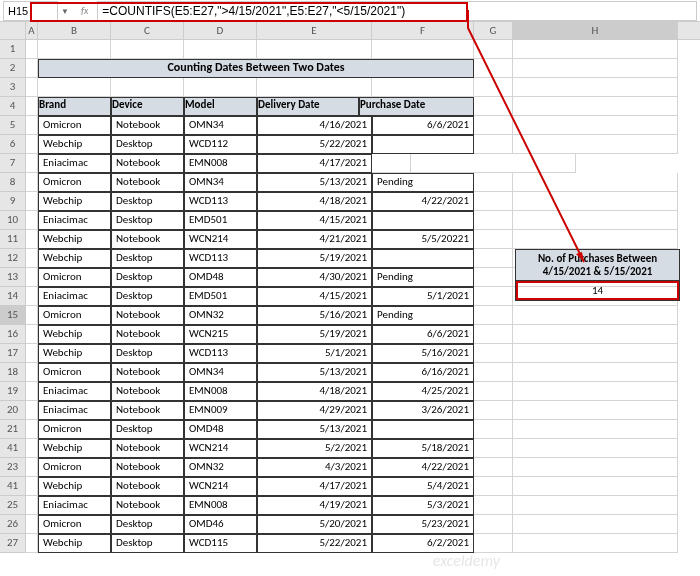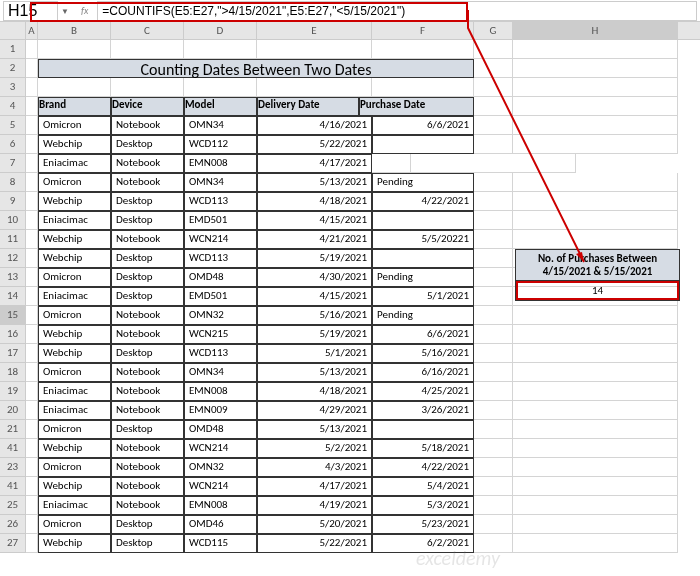--- a/index.html
+++ b/index.html
@@ -1,41 +1,41 @@
 <!DOCTYPE html>
 <html><head>
 <meta charset="utf-8">
 <style>
 *{box-sizing:border-box;margin:0;padding:0}
 body{font-family:Calibri,Arial,sans-serif;font-size:11px;background:#fff;width:700px;height:576px;overflow:hidden;position:relative}
 .cellref-row{display:flex;align-items:center;height:22px;border-bottom:1px solid #ccc;background:#fff}
-.cellref{width:55px;height:20px;border:1px solid #ccc;margin:1px 3px;padding:2px 4px;font-size:16px;background:#fff}
+.cellref{width:55px;height:20px;border:1px solid #ccc;margin:1px 3px;padding:2px 4px;font-size:11px;background:#fff}
 .dd{color:#666;font-size:8px;padding-right:6px}
 .fx-label{font-style:italic;color:#888;padding:0 6px;font-size:10px}
 .formula-bar{flex:1;height:20px;padding:2px 4px;font-size:12px;border:1px solid #ccc;margin:1px 3px;position:relative}
 .formula-highlight{position:absolute;top:2px;left:30px;border:2px solid #c00;height:20px;width:438px;z-index:5;pointer-events:none}
 .grid{position:relative}
 .col-headers{display:flex;height:18px;background:#e6e6e6;border-bottom:1px solid #ccc}
 .corner{width:26px;border-right:1px solid #ccc;background:#e6e6e6}
 .ch{border-right:1px solid #ccc;text-align:center;line-height:17px;color:#555;font-size:11px;background:#e6e6e6}
 .cA{width:12px}.cB{width:73px}.cC{width:73px}.cD{width:73px}.cE{width:115px}.cF{width:102px}.cG{width:39px}.cH{width:165px}
 .row{display:flex;height:19px}
 .rh{width:26px;border-right:1px solid #ccc;border-bottom:1px solid #ccc;background:#e6e6e6;text-align:center;line-height:18px;color:#555;font-size:11px}
 .cell{border-right:1px solid #d4d4d4;border-bottom:1px solid #d4d4d4;padding:1px 3px;line-height:16px;overflow:hidden;white-space:nowrap;font-size:11px}
-.tbl-title{background:#d6dce4;text-align:center;font-weight:normal;font-size:16px;border:1px solid #333}
+.tbl-title{background:#d6dce4;text-align:center;font-weight:bold;font-size:12px;border:1px solid #333}
 .tbl-head{background:#d6dce4;font-weight:bold;border:1px solid #333;font-size:11px}
 .tbl-cell{border:1px solid #333;padding:1px 4px;font-size:11px}
 .tr{text-align:right}
 .result-box{position:absolute;top:249px;left:515px;width:165px;border:1px solid #333}
 .result-head{background:#d6dce4;text-align:center;font-weight:bold;padding:2px;font-size:11px;border-bottom:1px solid #333}
 .result-val{text-align:center;padding:1px;font-size:11px;border:2px solid #c00}
 .arrow{position:absolute;top:8px;left:466px;width:120px;height:265px;pointer-events:none;z-index:4}
 .rh.sel{background:#ccc}
 .ch.sel{background:#ccc}
-.watermark{position:absolute;bottom:6px;right:200px;opacity:0.18;font-size:20px;font-style:italic;color:#737373;pointer-events:none}
+.watermark{position:absolute;bottom:6px;right:200px;opacity:0.18;font-size:16px;font-style:italic;color:#737373;pointer-events:none}
 </style>
 </head>
 <body>
 
 <div class="cellref-row">
   <input class="cellref" value="H15" style="">
   <span class="dd">▼</span>
   <span class="fx-label">fx</span>
   <input class="formula-bar" value="=COUNTIFS(E5:E27,&quot;&gt;4/15/2021&quot;,E5:E27,&quot;&lt;5/15/2021&quot;)" style="">
 </div>

